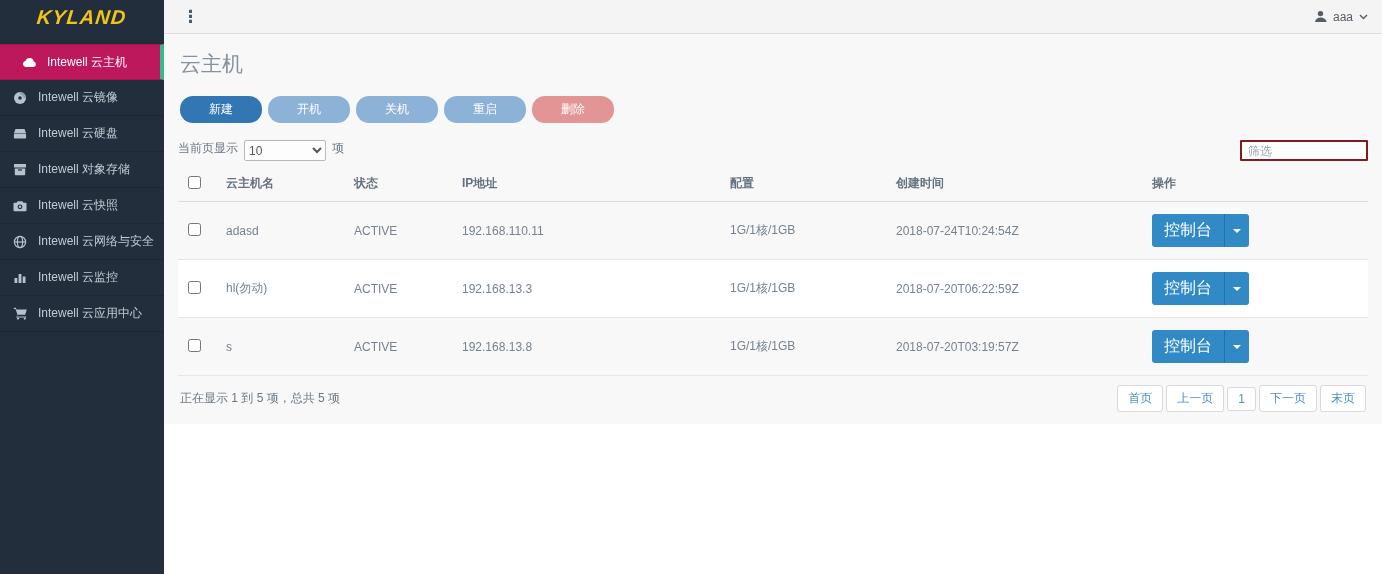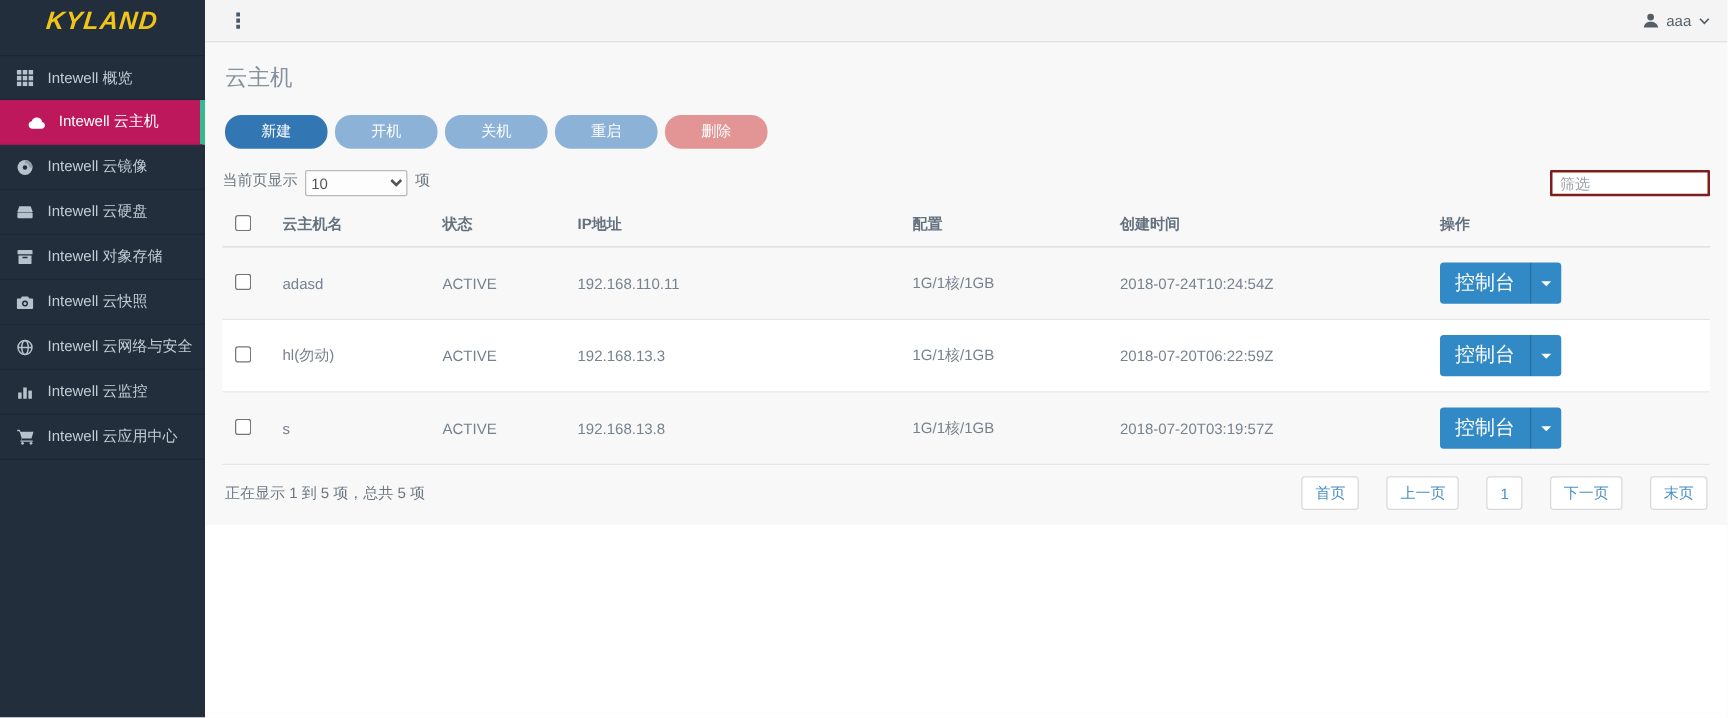--- a/index.html
+++ b/index.html
@@ -39,21 +39,21 @@
     height:34px; background:#f4f4f4; border-bottom:1px solid #dcdcdc;
     display:flex; align-items:center; justify-content:space-between;
     padding:0 14px;
   }
   .kebab { color:#4a5b6a; font-size:17px; font-weight:bold; line-height:1; cursor:pointer; padding:0 4px; }
   .userbox { display:flex; align-items:center; gap:6px; cursor:pointer; color:#555e66; }
   .userbox svg { display:block; }
 
   .panel { background:#f8f8f8; padding:0 14px; }
 
-  .page-title { font-size:18px; color:#85919e; padding:16px 0 6px 2px; font-weight:normal; }
+  .page-title { font-size:21px; color:#85919e; padding:16px 0 6px 2px; font-weight:normal; }
 
   .toolbar { margin:12px 0 0 2px; display:flex; gap:6px; }
   .btn {
     border:none; border-radius:13px; color:#fff; font-size:12px;
     padding:7px 29px; cursor:pointer; font-family:inherit; line-height:1.1;
   }
   .btn-primary { background:#3277b3; }
   .btn-primary-muted { background:#8db2d8; cursor:default; }
   .btn-danger-muted { background:#e39595; cursor:default; }
 
@@ -104,53 +104,37 @@
     width:0; height:0; border-left:4px solid transparent;
     border-right:4px solid transparent; border-top:4px solid #fff;
   }
 
   
   .table-footer {
     display:flex; align-items:center; justify-content:space-between;
     border-top:1px solid #e3e6e9; padding:9px 2px 12px 2px;
   }
   .summary { color:#6b7884; font-size:12px; }
-  .pagination { display:flex; gap:22px; }
+  .pagination { display:flex; gap:3px;align-items:center; }
   .page-btn {
     background:#fff; border:1px solid #d9d9d9; border-radius:3px;
     color:#4a90c4; font-size:12px; padding:4px 10px; cursor:pointer; font-family:inherit;
   }
 </style>
 </head>
 <body>
 
 <div class="app">
 
   <div class="sidebar">
     <div class="logo">
       <span>KYLAND</span>
     </div>
     <div class="side-menu">
 
-      <div class="side-item">
-        <span class="sicon">
-          <svg width="14" height="14" viewBox="0 0 14 14" fill="#b6c2cc">
-              <rect x="0.5" y="1" width="3.6" height="3.6"></rect>
-              <rect x="5.2" y="1" width="3.6" height="3.6"></rect>
-              <rect x="9.9" y="1" width="3.6" height="3.6"></rect>
-              <rect x="0.5" y="5.7" width="3.6" height="3.6"></rect>
-              <rect x="5.2" y="5.7" width="3.6" height="3.6"></rect>
-              <rect x="9.9" y="5.7" width="3.6" height="3.6"></rect>
-              <rect x="0.5" y="10.4" width="3.6" height="3.6"></rect>
-              <rect x="5.2" y="10.4" width="3.6" height="3.6"></rect>
-              <rect x="9.9" y="10.4" width="3.6" height="3.6"></rect>
-            </svg>
-        </span>
-        <span class="slabel">Intewell 概览</span>
-      </div>
 
       <div class="side-item active">
         <span class="sicon">
           <svg width="15" height="12" viewBox="0 0 15 12" fill="#ffffff">
               <path d="M3.6 11A3.1 3.1 0 0 1 3.4 4.9 4.3 4.3 0 0 1 11.7 5.5 2.8 2.8 0 0 1 11.6 11z"></path>
             </svg>
         </span>
         <span class="slabel">Intewell 云主机</span>
       </div>
 

